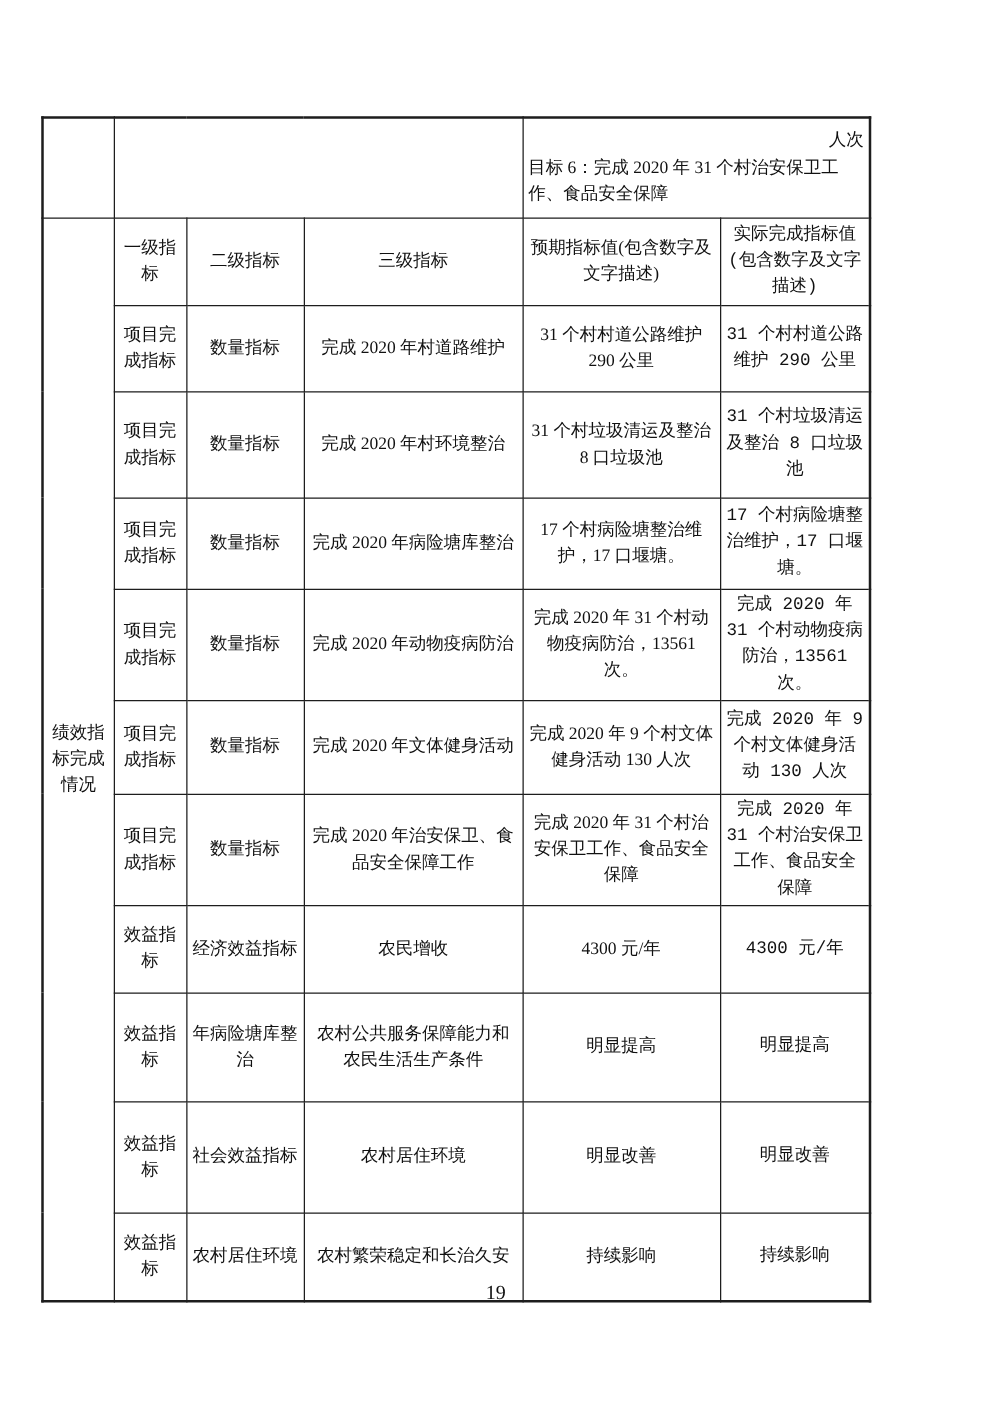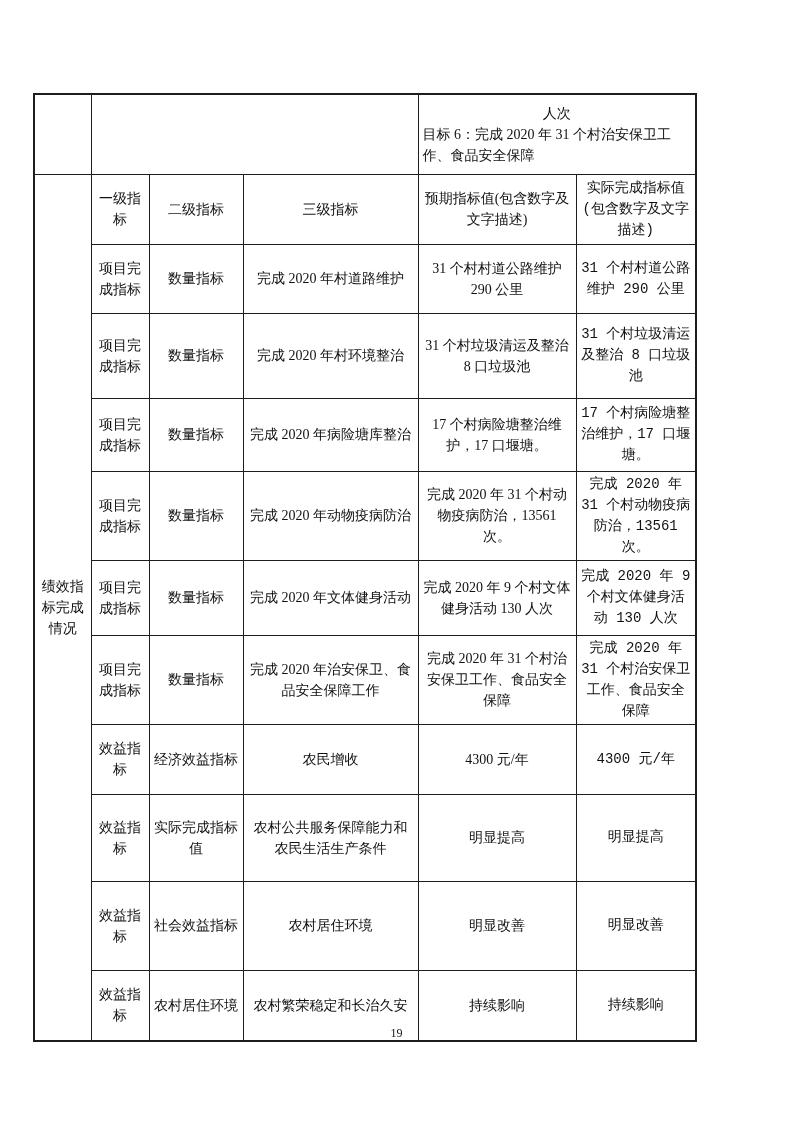--- a/index.html
+++ b/index.html
@@ -34,29 +34,29 @@
   td.col-l1, td.group-cell { padding: 2px 3px; }
   td.col-l2 { padding: 2px 13px; }
   td.col-l3 { padding: 2px 4px; }
   td.col-exp { padding: 2px 4px; }
   td.col-act { padding: 2px 4px; font-family: Liberation Mono, monospace; }
   td.goal-cell {
     text-align: left;
     vertical-align: middle;
     padding: 4px 4px 4px 6px;
   }
-  .unit-line { text-align: center; }
+  .unit-line { text-align: right; font-family: Liberation Mono, monospace; }
   .goal-line { text-align: left; }
   .page-number {
     position: absolute;
     top: 1026px;
     left: 0;
     width: 100%;
     text-align: center;
-    font-size: 12px;
+    font-size: 16px;
     font-family: "Liberation Serif", "DejaVu Serif", serif;
     color: #111111;
   }
 </style>
 </head>
 <body>
 
 <div class="page">
 
   <table class="report-table">
@@ -139,21 +139,21 @@
     <tr style="height:70px">
       <td class="col-l1">效益指标</td>
       <td class="col-l2">经济效益指标</td>
       <td class="col-l3">农民增收</td>
       <td class="col-exp">4300 元/年</td>
       <td class="col-act">4300 元/年</td>
     </tr>
 
     <tr style="height:87px">
       <td class="col-l1">效益指标</td>
-      <td class="col-l2">实际完成指标值</td>
+      <td class="col-l2">年病险塘库整治</td>
       <td class="col-l3">农村公共服务保障能力和农民生活生产条件</td>
       <td class="col-exp">明显提高</td>
       <td class="col-act">明显提高</td>
     </tr>
 
     <tr style="height:89px">
       <td class="col-l1">效益指标</td>
       <td class="col-l2">社会效益指标</td>
       <td class="col-l3">农村居住环境</td>
       <td class="col-exp">明显改善</td>

